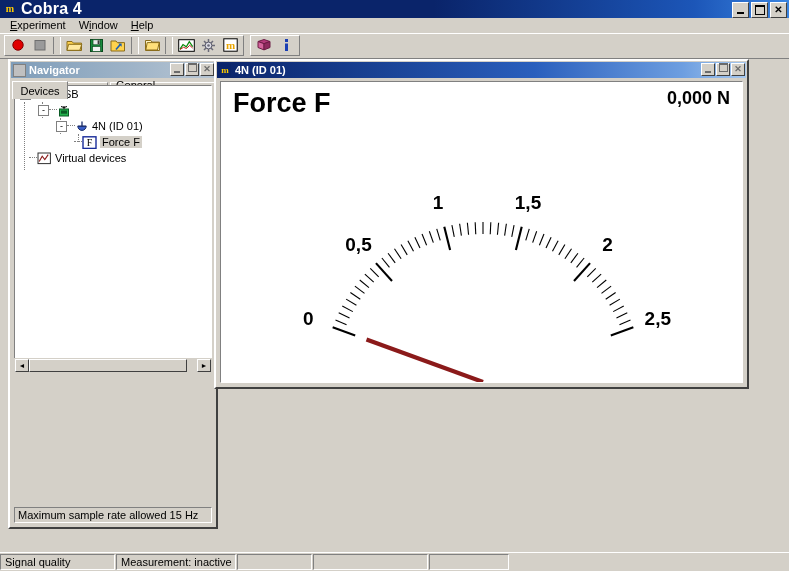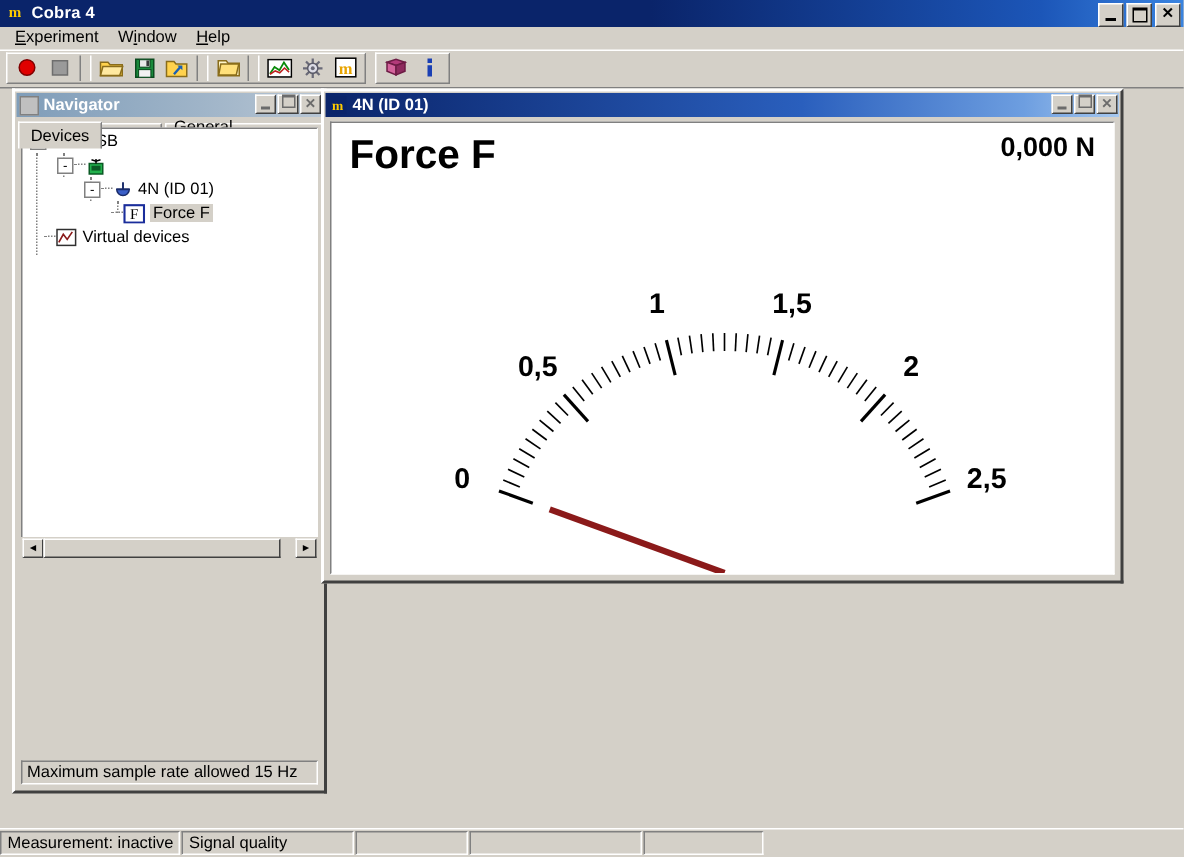--- a/index.html
+++ b/index.html
@@ -18,21 +18,21 @@
     background:linear-gradient(to right,#0a246a 0%,#0a246a 55%,#1c56b8 88%,#3a84e0 100%);
     display:flex;align-items:center;
   }
   .main-title .tl-icon{
     width:14px;height:14px;margin-left:3px;margin-right:4px;
     background:#0a246a;color:#ffcc00;font-weight:bold;font-size:10px;
     display:flex;align-items:center;justify-content:center;
     font-family:"Liberation Serif", serif;line-height:1;
   }
   .main-title .tl-text{
-    color:#ffffff;font-weight:bold;font-size:11px;letter-spacing:0.2px;
+    color:#ffffff;font-weight:bold;font-size:16px;letter-spacing:0.2px;
   }
   .wbtns{position:absolute;right:2px;top:2px;display:flex;gap:2px;}
   .wbtn{
     width:15px;height:14px;background:#d4d0c8;
     border-top:1px solid #ffffff;border-left:1px solid #ffffff;
     border-right:1px solid #404040;border-bottom:1px solid #404040;
     position:relative;font-size:9px;color:#000;
     display:flex;align-items:center;justify-content:center;line-height:1;
   }
   .wbtn .gmin{width:7px;height:2px;background:#000;margin-top:5px;}
@@ -506,26 +506,26 @@
             <text x="307.0" y="126.5" text-anchor="middle" font-family="Liberation Sans, sans-serif" font-size="19" font-weight="bold" fill="#000000">1,5</text>
             <text x="386.5" y="168.8" text-anchor="middle" font-family="Liberation Sans, sans-serif" font-size="19" font-weight="bold" fill="#000000">2</text>
             <text x="436.8" y="243.4" text-anchor="middle" font-family="Liberation Sans, sans-serif" font-size="19" font-weight="bold" fill="#000000">2,5</text>
             <line x1="262.00" y1="300.00" x2="145.48" y2="257.59" stroke="#8b1a1a" stroke-width="4.2" stroke-linecap="butt"></line>
           </svg>
       </div>
     </div>
   </div>
 
   <div class="statusbar">
+    <div class="sb-cell" style="width:115px">
+      <span>Signal quality</span>
+    </div>
     <div class="sb-cell" style="width:120px">
       <span>Measurement: inactive</span>
     </div>
-    <div class="sb-cell" style="width:115px">
-      <span>Signal quality</span>
-    </div>
     <div class="sb-cell" style="width:75px">
       <span></span>
     </div>
     <div class="sb-cell" style="width:115px">
       <span></span>
     </div>
     <div class="sb-cell" style="width:80px">
       <span></span>
     </div>
   </div>

